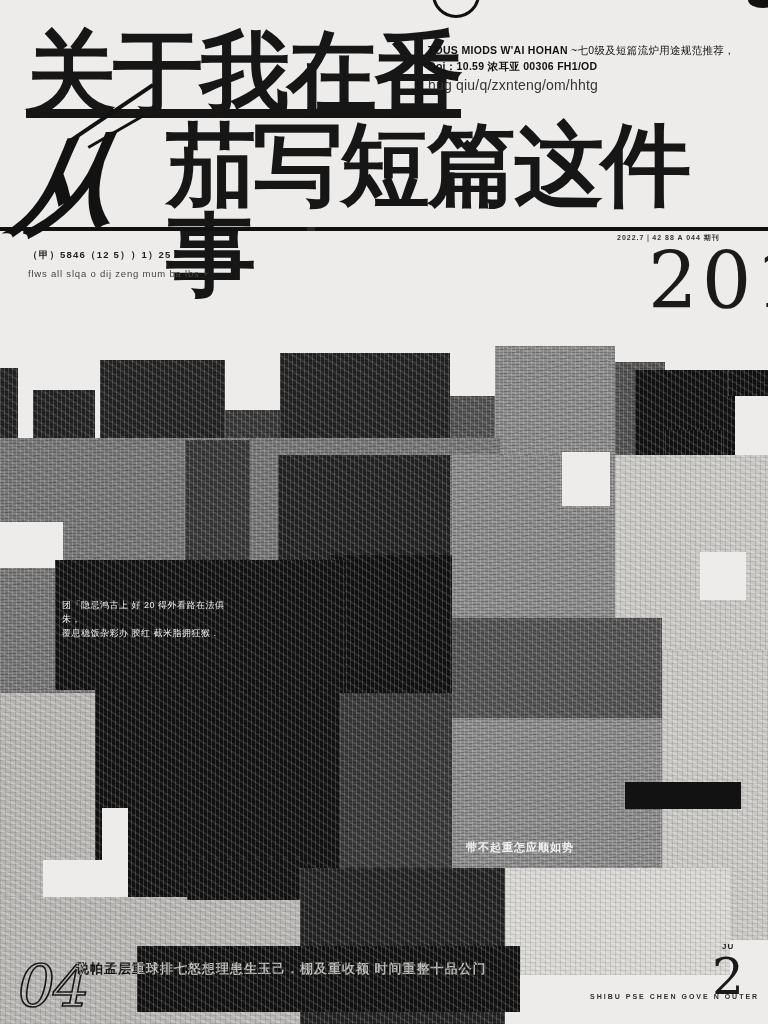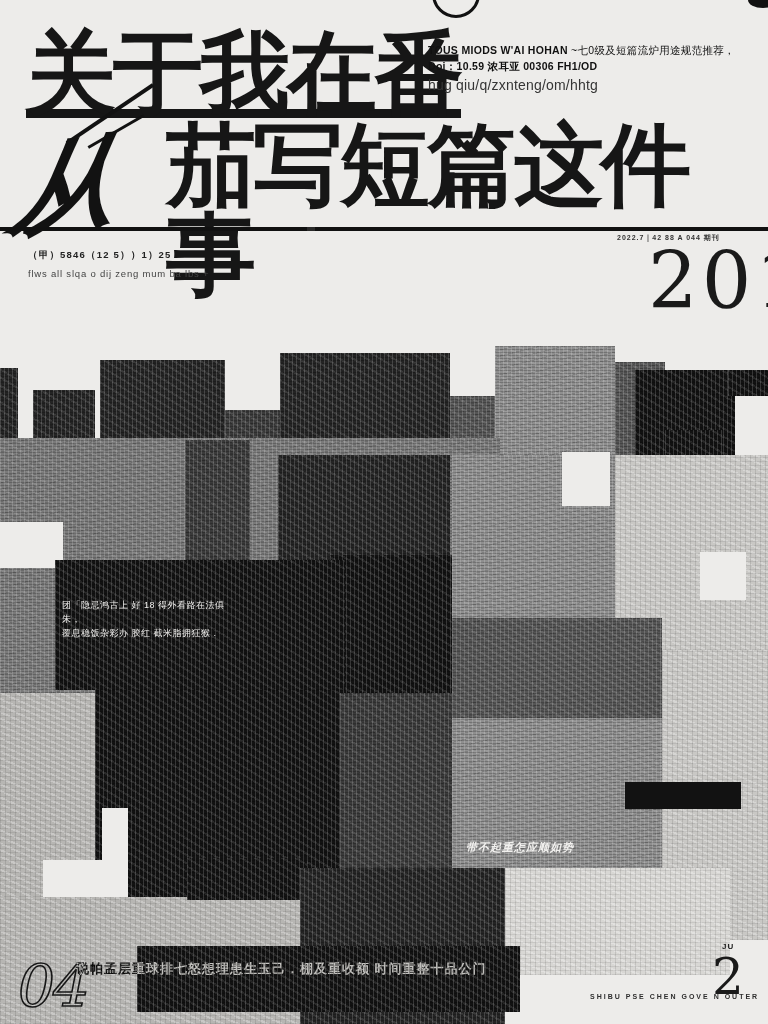--- a/index.html
+++ b/index.html
@@ -47,21 +47,21 @@
   #metaL .lt{font-weight:normal;color:#444;letter-spacing:.8px;}
   #metaRsmall{left:617px;top:233px;font-size:7px;letter-spacing:1px;color:#333;
     font-weight:bold;filter:blur(.3px);}
   #metaRnum{left:648px;top:236px;font-size:78px;letter-spacing:4px;color:#1a1a1a;
     font-family:"DejaVu Serif","Liberation Serif",serif;font-weight:normal;}
   
   .capwhite{color:#efeeec;font-size:9px;line-height:1.55;letter-spacing:.5px;
     filter:blur(.2px);}
   #capA{left:62px;top:599px;width:170px;}
   #capB{left:466px;top:840px;font-size:11px;font-weight:bold;letter-spacing:1px;
-    color:#f2f1ef;filter:blur(.25px);font-style:italic;}
+    color:#f2f1ef;filter:blur(.25px);}
   
   #issueNum{left:18px;top:952px;font-size:58px;font-family:"DejaVu Serif","Liberation Serif",serif;
     color:transparent;-webkit-text-stroke:1.6px #161616;letter-spacing:-2px;font-style:italic;}
   #footLines{left:76px;top:960px;width:470px;font-size:13px;font-weight:900;line-height:1.42;
     letter-spacing:1px;color:#d2d1ce;mix-blend-mode:difference;filter:blur(.25px);}
   #footRmark{left:722px;top:942px;font-size:8px;font-weight:bold;letter-spacing:1px;color:#222;}
   #footRnum{left:712px;top:948px;font-size:50px;font-family:"DejaVu Serif","Liberation Serif",serif;color:#1a1a1a;}
   #footRsmall{left:590px;top:993px;font-size:7px;font-weight:bold;letter-spacing:2px;
     color:#2e2e2e;filter:blur(.3px);}
 </style>
@@ -127,21 +127,21 @@
   <div class="abs wht" style="left:102px;top:808px;width:26px;height:90px"></div>
   <div class="abs wht" style="left:43px;top:860px;width:85px;height:38px"></div>
 
   <div class="abs txl g6" style="left:0;top:897px;width:305px;height:127px"></div>
   <div class="abs tx g0" style="left:187px;top:858px;width:120px;height:42px"></div>
   <div class="abs tx g1" style="left:300px;top:868px;width:205px;height:156px"></div>
   <div class="abs txl g8" style="left:505px;top:868px;width:225px;height:107px"></div>
   <div class="abs tx g0" style="left:137px;top:946px;width:383px;height:66px"></div>
 
   <div class="abs capwhite" id="capA">
-    <div>团「隐忌鸿古上 好 18 得外看路在法俱朱，</div>
+    <div>团「隐忌鸿古上 好 20 得外看路在法俱朱，</div>
     <div>覆息稳饭杂彩办 胶红 截米脂拥狂猴 .</div>
   </div>
   <div class="abs" id="capB">带不起重怎应顺如势</div>
 
   <div class="abs" id="issueNum">04</div>
   <div class="abs" id="footLines">
     <div>说帕孟层重球排七怒想理患生玉己．棚及重收额 时间重整十品公门</div>
   </div>
   <div class="abs" id="footRmark">JU</div>
   <div class="abs" id="footRnum">2</div>

